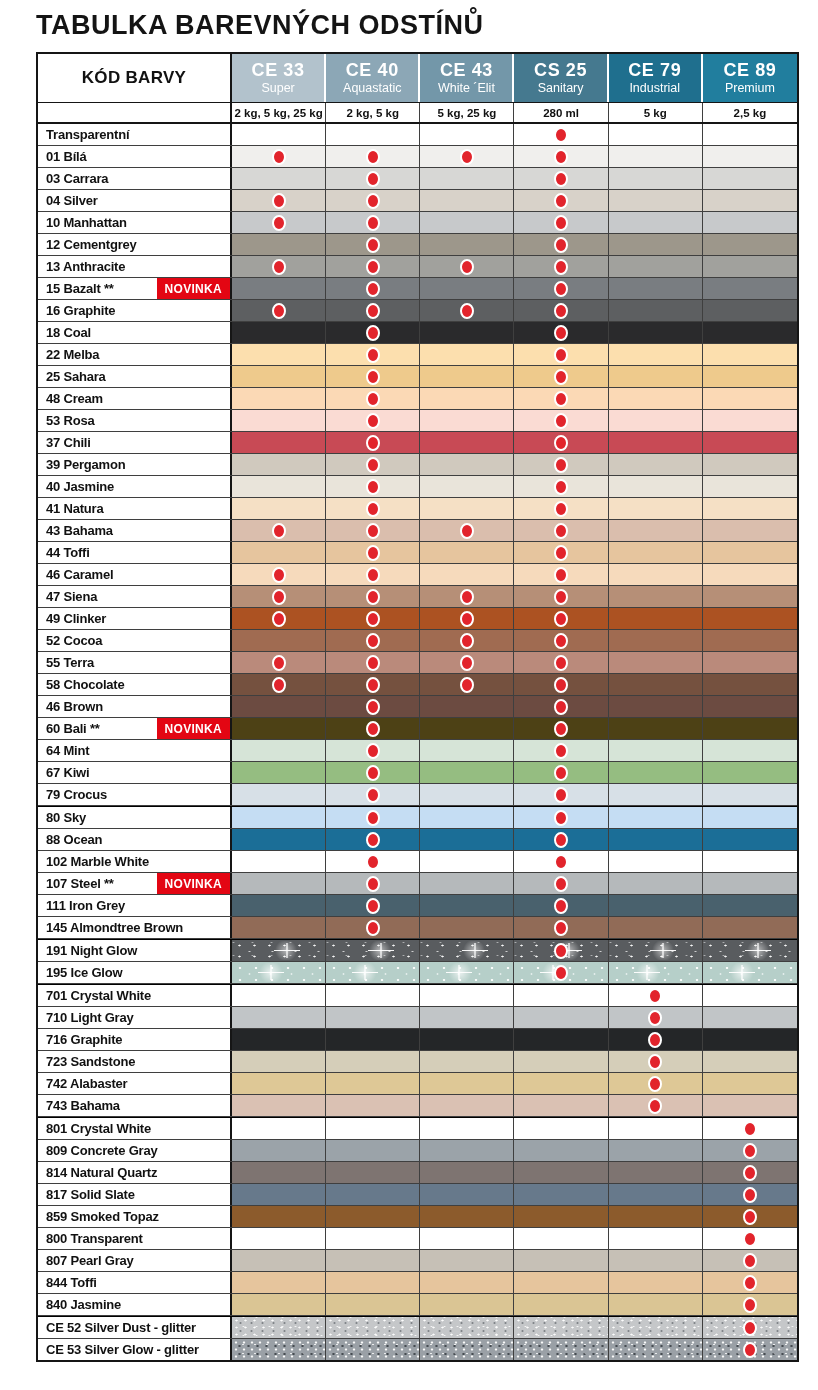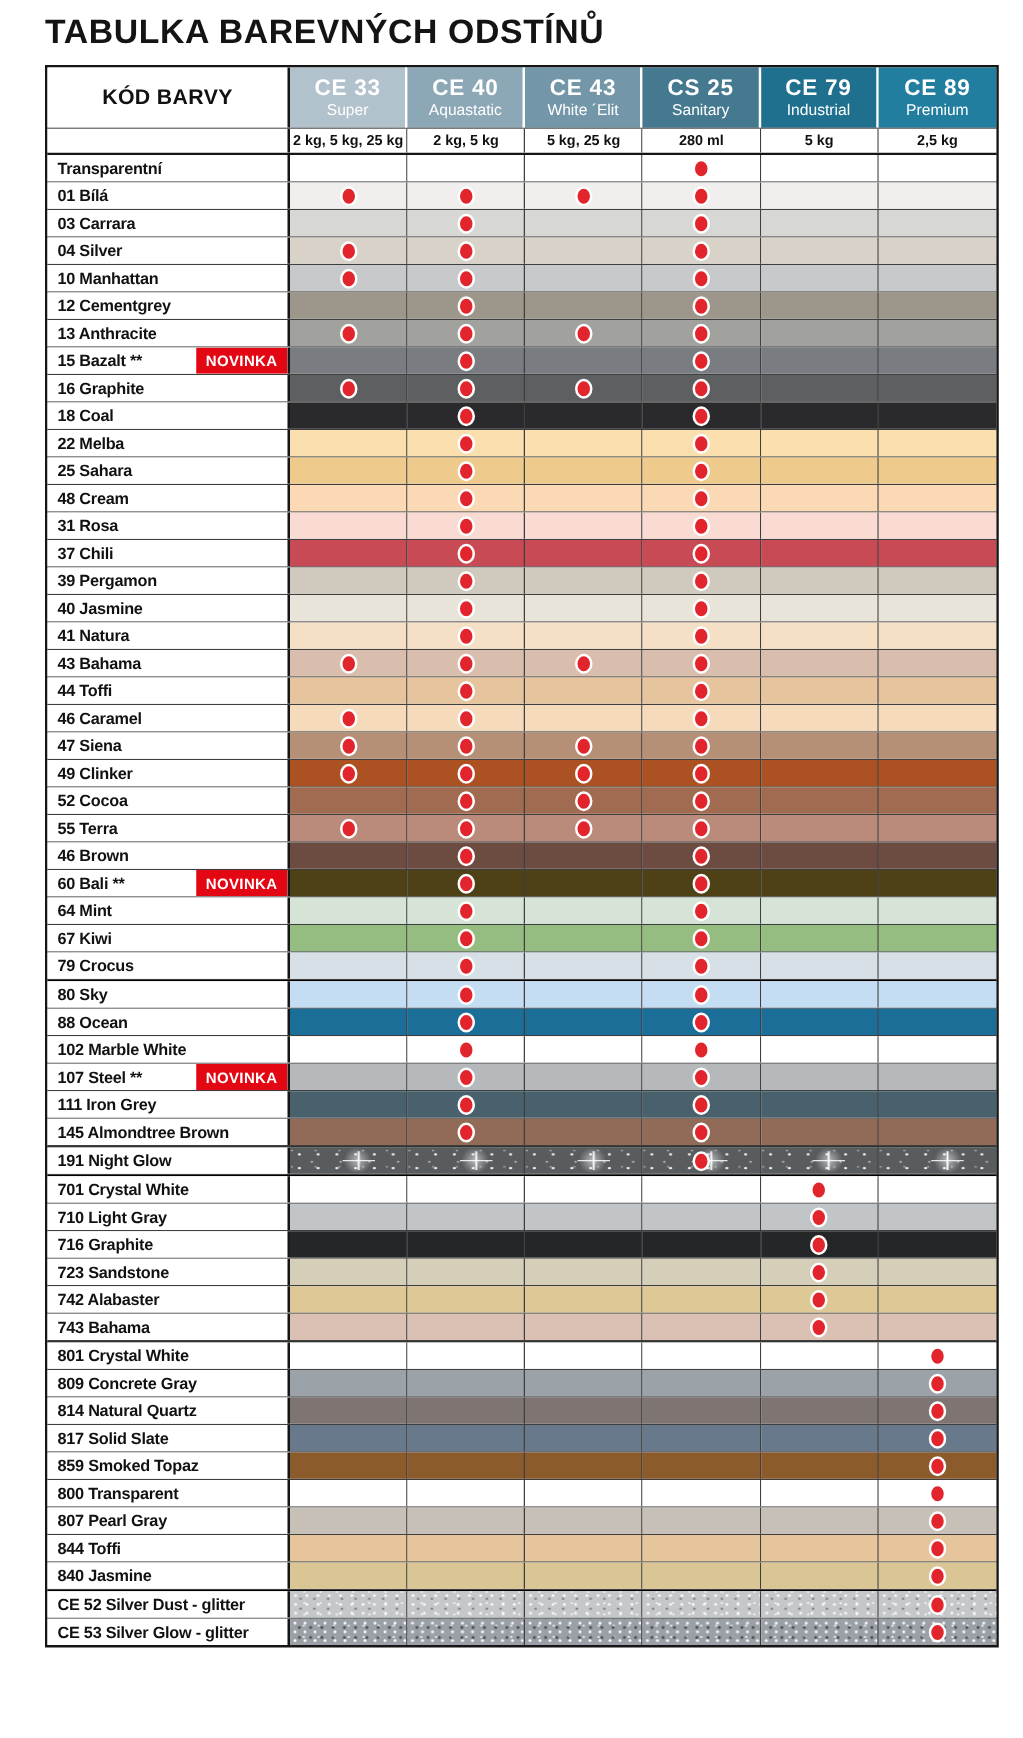--- a/index.html
+++ b/index.html
@@ -319,21 +319,21 @@
           </div>
           <div class="swatch" style="background: rgb(251, 217, 181);"></div>
           <div class="swatch" style="background: rgb(251, 217, 181);">
             <span class="dot"></span>
           </div>
           <div class="swatch" style="background: rgb(251, 217, 181);"></div>
           <div class="swatch" style="background: rgb(251, 217, 181);"></div>
         </div>
         <div class="row">
     <div class="name-cell">
-      <span class="name-label">31 Rosa</span>
+      <span class="name-label">53 Rosa</span>
     </div>
   <div class="swatch" style="background: rgb(250, 219, 211);"></div>
           <div class="swatch" style="background: rgb(250, 219, 211);">
             <span class="dot"></span>
           </div>
           <div class="swatch" style="background: rgb(250, 219, 211);"></div>
           <div class="swatch" style="background: rgb(250, 219, 211);">
             <span class="dot"></span>
           </div>
           <div class="swatch" style="background: rgb(250, 219, 211);"></div>
@@ -516,20 +516,39 @@
             <span class="dot"></span>
           </div>
           <div class="swatch" style="background: rgb(186, 138, 123);">
             <span class="dot"></span>
           </div>
           <div class="swatch" style="background: rgb(186, 138, 123);">
             <span class="dot"></span>
           </div>
           <div class="swatch" style="background: rgb(186, 138, 123);"></div>
           <div class="swatch" style="background: rgb(186, 138, 123);"></div>
+        </div>
+        <div class="row">
+    <div class="name-cell">
+      <span class="name-label">58 Chocolate</span>
+    </div>
+  <div class="swatch" style="background: rgb(117, 81, 63);">
+            <span class="dot"></span>
+          </div>
+          <div class="swatch" style="background: rgb(117, 81, 63);">
+            <span class="dot"></span>
+          </div>
+          <div class="swatch" style="background: rgb(117, 81, 63);">
+            <span class="dot"></span>
+          </div>
+          <div class="swatch" style="background: rgb(117, 81, 63);">
+            <span class="dot"></span>
+          </div>
+          <div class="swatch" style="background: rgb(117, 81, 63);"></div>
+          <div class="swatch" style="background: rgb(117, 81, 63);"></div>
         </div>
         <div class="row">
     <div class="name-cell">
       <span class="name-label">46 Brown</span>
     </div>
   <div class="swatch" style="background: rgb(108, 75, 65);"></div>
           <div class="swatch" style="background: rgb(108, 75, 65);">
             <span class="dot"></span>
           </div>
           <div class="swatch" style="background: rgb(108, 75, 65);"></div>
@@ -696,20 +715,33 @@
       <span class="name-label">191 Night Glow</span>
     </div>
   <div class="swatch tex-night-glow"></div>
           <div class="swatch tex-night-glow"></div>
           <div class="swatch tex-night-glow"></div>
           <div class="swatch tex-night-glow">
             <span class="dot"></span>
           </div>
           <div class="swatch tex-night-glow"></div>
           <div class="swatch tex-night-glow"></div>
+        </div>
+        <div class="row">
+    <div class="name-cell">
+      <span class="name-label">195 Ice Glow</span>
+    </div>
+  <div class="swatch tex-ice-glow"></div>
+          <div class="swatch tex-ice-glow"></div>
+          <div class="swatch tex-ice-glow"></div>
+          <div class="swatch tex-ice-glow">
+            <span class="dot"></span>
+          </div>
+          <div class="swatch tex-ice-glow"></div>
+          <div class="swatch tex-ice-glow"></div>
         </div>
         <div class="row group-start">
     <div class="name-cell">
       <span class="name-label">701 Crystal White</span>
     </div>
   <div class="swatch" style="background: rgb(255, 255, 255);"></div>
           <div class="swatch" style="background: rgb(255, 255, 255);"></div>
           <div class="swatch" style="background: rgb(255, 255, 255);"></div>
           <div class="swatch" style="background: rgb(255, 255, 255);"></div>
           <div class="swatch" style="background: rgb(255, 255, 255);">

